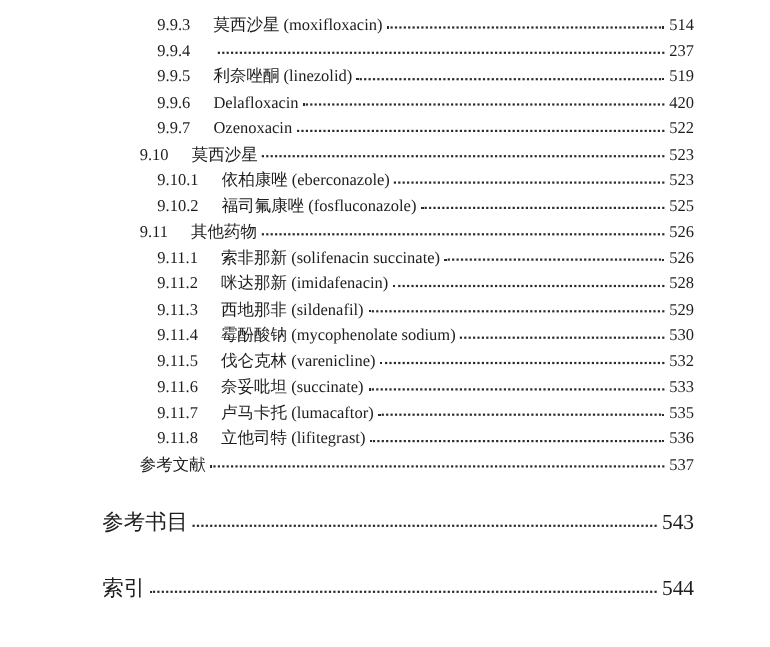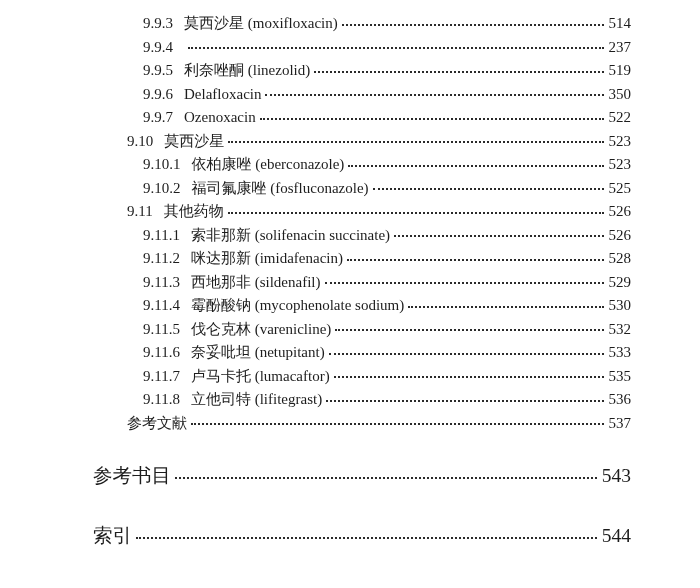--- a/index.html
+++ b/index.html
@@ -22,21 +22,21 @@
   .row {
     display: flex;
     align-items: center;
     height: 23.5px;
     line-height: 23.5px;
     font-size: 15px;
     white-space: nowrap;
   }
   .row.lv2 { padding-left: 34px; }
   .row.lv3 { padding-left: 50px; }
-  .num { margin-right: 11px; white-space: nowrap; }
+  .num { margin-right: 21px; white-space: nowrap; }
   .num:empty { display: none; }
   .title { white-space: nowrap; }
   .dots {
     flex: 1 1 auto;
     min-width: 10px;
     height: 0;
     margin: 2px 3px 0 4px;
     border-bottom: 2px dotted #2a2a2a;
   }
   .pnum { white-space: nowrap; padding-left: 2px; }
@@ -77,21 +77,21 @@
     <span class="num">9.9.5</span>
     <span class="title">利奈唑酮 (linezolid)</span>
     <span class="dots"></span>
     <span class="pnum">519</span>
   </div>
 
   <div class="row lv3">
     <span class="num">9.9.6</span>
     <span class="title">Delafloxacin</span>
     <span class="dots"></span>
-    <span class="pnum">350</span>
+    <span class="pnum">420</span>
   </div>
 
   <div class="row lv3">
     <span class="num">9.9.7</span>
     <span class="title">Ozenoxacin</span>
     <span class="dots"></span>
     <span class="pnum">522</span>
   </div>
 
   <div class="row lv2">
@@ -152,21 +152,21 @@
 
   <div class="row lv3">
     <span class="num">9.11.5</span>
     <span class="title">伐仑克林 (varenicline)</span>
     <span class="dots"></span>
     <span class="pnum">532</span>
   </div>
 
   <div class="row lv3">
     <span class="num">9.11.6</span>
-    <span class="title">奈妥吡坦 (netupitant)</span>
+    <span class="title">奈妥吡坦 (succinate)</span>
     <span class="dots"></span>
     <span class="pnum">533</span>
   </div>
 
   <div class="row lv3">
     <span class="num">9.11.7</span>
     <span class="title">卢马卡托 (lumacaftor)</span>
     <span class="dots"></span>
     <span class="pnum">535</span>
   </div>

